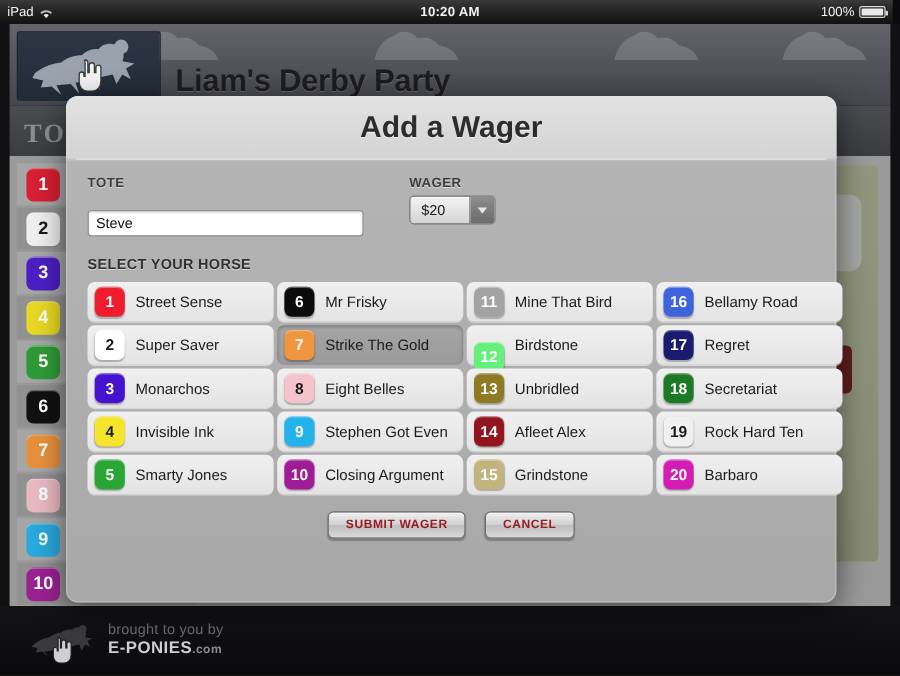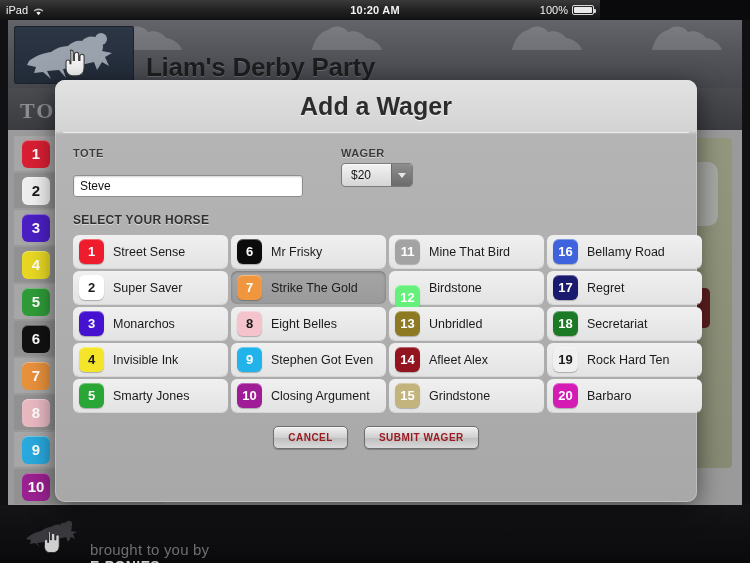--- a/index.html
+++ b/index.html
@@ -6,21 +6,21 @@
   html, body {
     width: 750px; height: 563px;
     font-family: "Liberation Sans", sans-serif;
     background: #0a0a0c;
     overflow: hidden;
   }
   #app { position: relative; width: 750px; height: 563px; }
 
   
   .statusbar {
-    position: absolute; top: 0; left: 0; width: 600px; height: 20px;
+    position: absolute; top: 0; left: 0; width: 744px; height: 20px;
     background: linear-gradient(180deg,#3a3a3a 0%,#242424 45%,#111 100%);
     color: #f2f2f2; font-size: 11px; display: flex; align-items: center;
   }
   .sb-left { position: absolute; left: 6px; display: flex; align-items: center; gap: 4px; }
   .sb-center { position: absolute; left: 0; width: 750px; text-align: center; font-weight: bold; font-size: 11px; letter-spacing: .2px;}
   .sb-right { position: absolute; right: 6px; display: flex; align-items: center; gap: 4px; font-size: 11px;}
   .wifi-icon { display:inline-block; width: 13px; height: 10px; position: relative; top:1px;}
   .batt { width: 22px; height: 10px; border: 1px solid #d8d8d8; border-radius: 2px; position: relative; display:inline-block;}
   .batt:after { content:""; position:absolute; right:-3px; top:3px; width:2px; height:4px; background:#d8d8d8; border-radius:0 1px 1px 0;}
   .batt i { position:absolute; left:1px; top:1px; bottom:1px; right:1px; background:#e9e9e9; border-radius:1px; display:block;}
@@ -76,21 +76,21 @@
   }
   .bg-panel .pval { position:absolute; top:110px; left:0; width:92px; text-align:center; font-size:16px; font-weight:bold; color:#1c1c1c;}
   .bg-panel .pchip { position:absolute; top:150px; left:18px; width:52px; height:40px; background:#5c1d1d; border-radius:5px;}
 
   .footer {
     position:absolute; left:0; bottom:0; width:750px; height:58px;
     background: linear-gradient(180deg,#141417 0%,#0a0a0c 100%);
   }
   .footer-logo { position:absolute; left:22px; top:14px; width:60px; height:30px; }
   .footer-text { position:absolute; left:90px; top:12px; color:#6e6e72; }
-  .footer-text .l1 { font-size:15px; letter-spacing:.2px;margin-top:24px; }
+  .footer-text .l1 { font-size:12px; letter-spacing:.2px; }
   .footer-text .l2 { font-size:14px; font-weight:bold; letter-spacing:.4px; color:#cfcfd2;}
   .footer-text .l2 span { font-size:10px; font-weight:bold; color:#8d8d92;}
 
   
   .cursor { position:absolute; width:22px; height:30px; }
 
   
   .modal {
     position: absolute; left: 55px; top: 80px; width: 642px; height: 422px;
     background: linear-gradient(180deg,#d8d8d8 0%,#d2d2d2 12%, #b4b4b4 13%, #a8a8a8 100%);
@@ -392,18 +392,18 @@
               <div class="horse-name">Rock Hard Ten</div>
             </div>
             <div class="horse-item">
               <div class="badge" style="background: rgb(212, 27, 180);">20</div>
               <div class="horse-name">Barbaro</div>
             </div>
           </div>
       </div>
 
       <div class="modal-actions">
+        <div class="btn">SUBMIT WAGER</div>
         <div class="btn">CANCEL</div>
-        <div class="btn">SUBMIT WAGER</div>
       </div>
     </div>
   </div>
 </div>
 
 </body></html>

